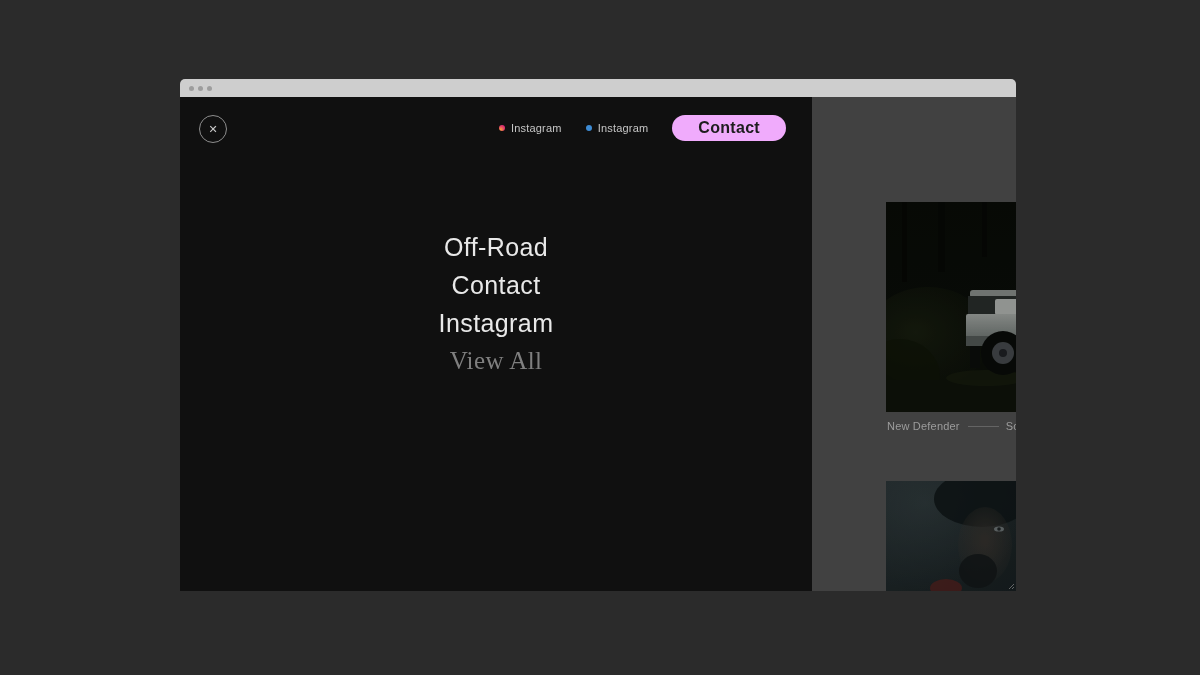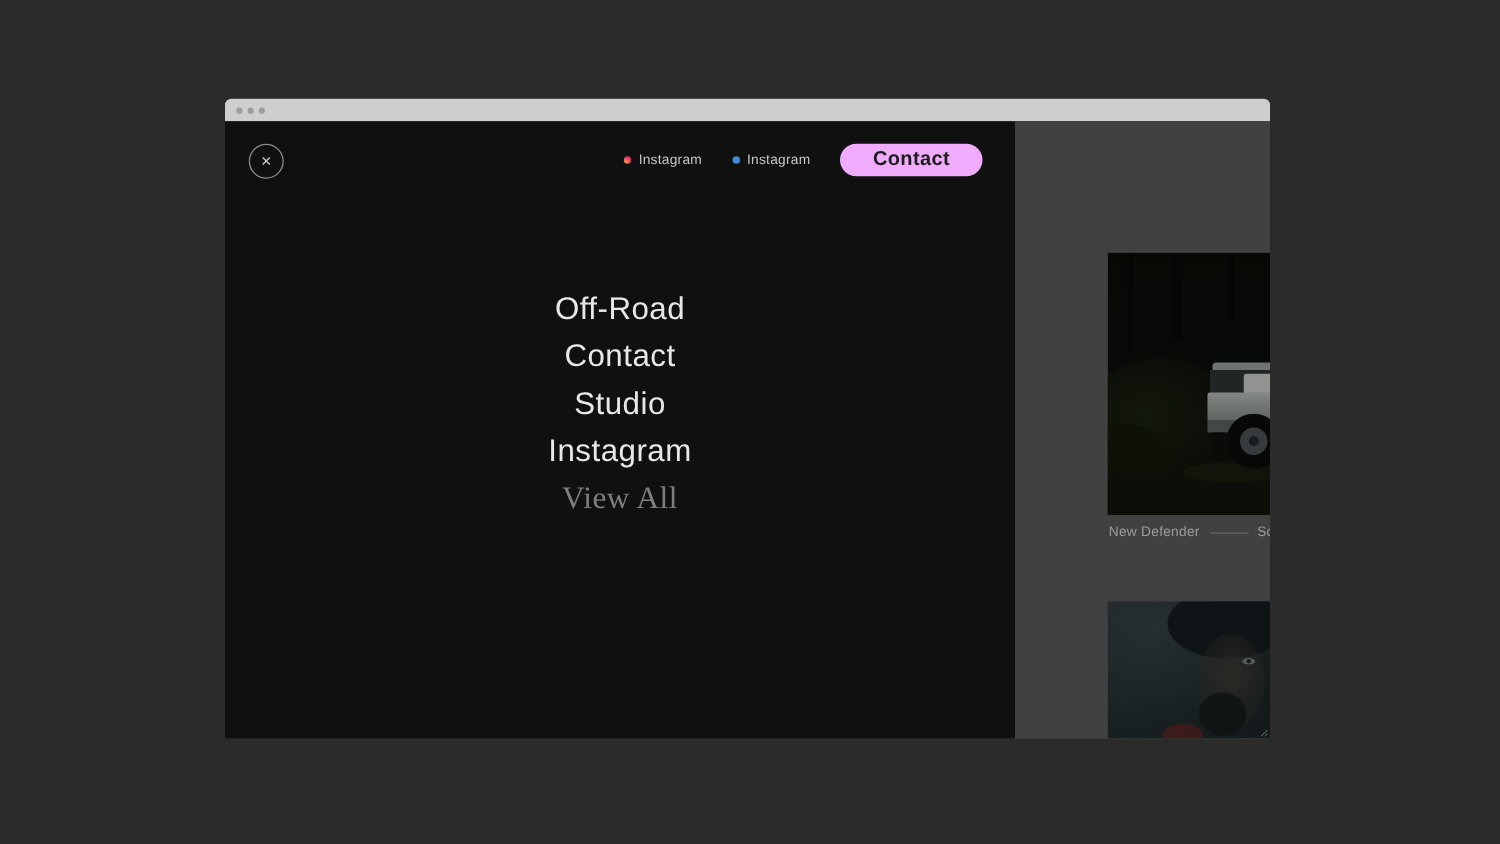--- a/index.html
+++ b/index.html
@@ -263,21 +263,20 @@
           <span>Instagram</span>
         </span>
         <button class="contact-button">
           <span>Contact</span>
         </button>
       </div>
 
       <ul class="menu-list">
         <li class="menu-item">Off-Road</li>
         <li class="menu-item">Contact</li>
-        <li class="menu-item">Studio</li>
         <li class="menu-item">Instagram</li>
         <li class="menu-item muted">View All</li>
       </ul>
     </div>
 
     <svg class="resize-grip" viewBox="0 0 7 7">
       <path d="M6 1 L1 6 M6 4 L4 6" stroke="#9a9a9a" stroke-width="0.8" fill="none"></path>
     </svg>
 
   </div>

